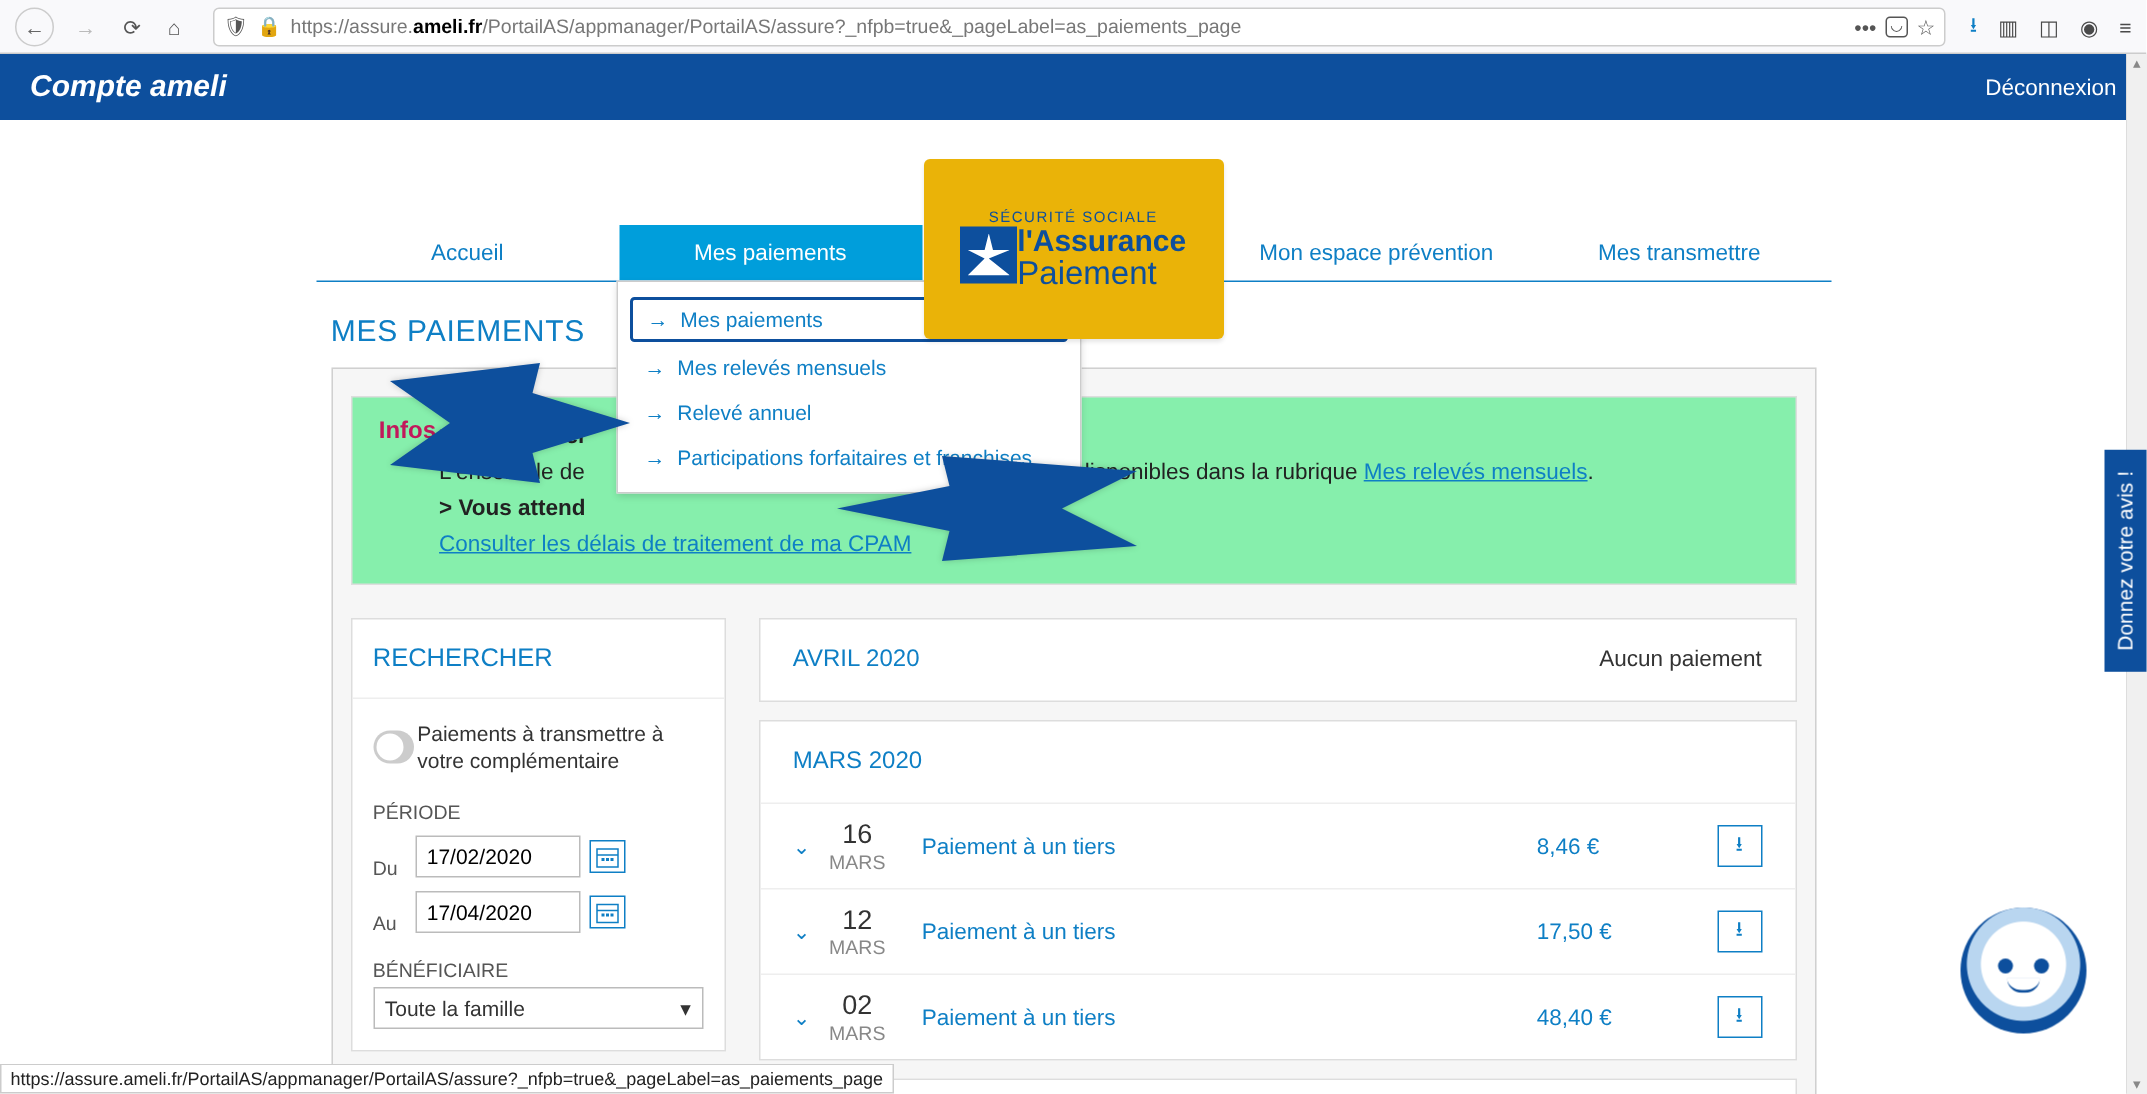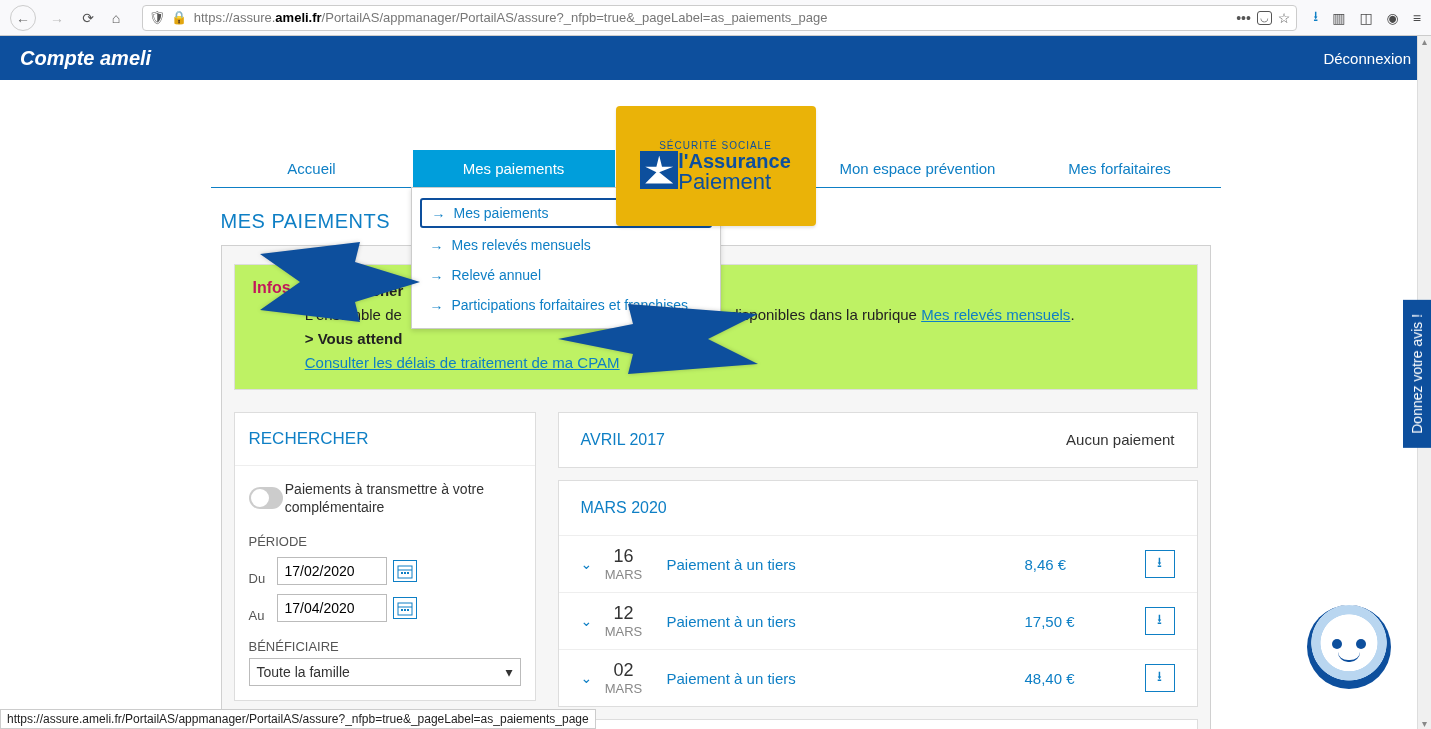--- a/index.html
+++ b/index.html
@@ -41,29 +41,29 @@
   .dropdown-item { padding:7px 18px; color:#0e7fc5; cursor:pointer; font-size:14px; display:flex; align-items:center; gap:8px;}
   .dropdown-item.highlight { border:2px solid #0d4f9d; border-radius:3px; margin:2px 8px; padding:5px 10px; }
   .dd-arrow { color:#0e7fc5; }
 
   
   .container { max-width:1010px; margin:10px auto 0; padding:0 10px;}
   .page-title { color:#0e7fc5; font-size:20px; padding:12px 0; letter-spacing:0.5px;}
   .content-area { border:1px solid #d0d0d0; background:#f6f6f6; padding:18px 12px; min-height:470px;}
 
   
-  .infos-box { background:#bef264; border:1px solid #ddd; padding:14px 18px; display:flex; gap:14px; position:relative; z-index:1;}
+  .infos-box { background:#86efac; border:1px solid #ddd; padding:14px 18px; display:flex; gap:2px; position:relative; z-index:1;}
   .infos-label { color:#c2185b; font-weight:bold; font-size:16px; flex-shrink:0;}
   .infos-body { font-size:15px; line-height:1.6; color:#222;}
   .infos-body a { color:#0e7fc5; text-decoration:underline; }
   .bold { font-weight:bold; }
 
   
   .two-col { display:flex; gap:22px; margin-top:22px; align-items:flex-start;}
-  .sidebar-box { width:302px; background:#fff; border:1px solid #ddd; padding:0;}
+  .sidebar-box { width:250px; background:#fff; border:1px solid #ddd; padding:0;}
   .sidebar-title { padding:16px 14px; color:#0e7fc5; font-size:17px; border-bottom:1px solid #eee;}
   .sidebar-content { padding:14px; }
   .toggle-row { display:flex; align-items:center; gap:2px; margin-bottom:18px;}
   .toggle { width:44px; height:22px; border-radius:12px; background:#ccc; position:relative; cursor:pointer;}
   .toggle::after { content:""; position:absolute; left:2px; top:2px; width:18px; height:18px; background:#fff; border-radius:50%;}
   .toggle-label { font-size:14px; color:#333; line-height:1.3;}
   .field-label { font-size:13px; color:#555; margin:4px 0;}
   .date-row { display:flex; align-items:center; gap:6px; margin:6px 0;}
   .date-row span:first-child { width:22px; color:#555; font-size:13px;margin-top:16px;}
   .date-input { border:1px solid #bbb; padding:5px 7px; width:110px; font-size:14px;}
@@ -166,21 +166,21 @@
     <svg class="arrow-svg" width="200" height="70">
         <polygon points="200,10 70,0 75,20 0,35 75,50 70,70 200,60 150,35" fill="#0d4f9d"></polygon>
       </svg>
   </div>
 
   <div class="nav-tabs">
     <div class="tab">Accueil</div>
     <div class="tab active">Mes paiements</div>
     <div class="tab">Mes démarches</div>
     <div class="tab">Mon espace prévention</div>
-    <div class="tab">Mes forfaitaires</div>
+    <div class="tab">Mes transmettre</div>
 
     <div class="dropdown">
       <div class="dropdown-item highlight">
         <span class="dd-arrow">→</span>
         <span>Mes paiements</span>
       </div>
       <div class="dropdown-item">
         <span class="dd-arrow">→</span>
         <span>Mes relevés mensuels</span>
       </div>
@@ -255,21 +255,21 @@
               <span>▾</span>
             </div>
           </div>
         </div>
 
         <div class="main-col">
 
           <div id="months-mount">
               <div class="month-box">
                 <div class="month-header">
-                  <span>AVRIL 2017</span>
+                  <span>AVRIL 2020</span>
                   <span class="no-pay">Aucun paiement</span>
                 </div>
               </div>
               <div class="month-box">
                 <div class="month-header">
                   <span>MARS 2020</span>
                 </div>
                 <div class="pay-row">
                   <span class="chevron">⌄</span>
                   <span class="date-cell">

